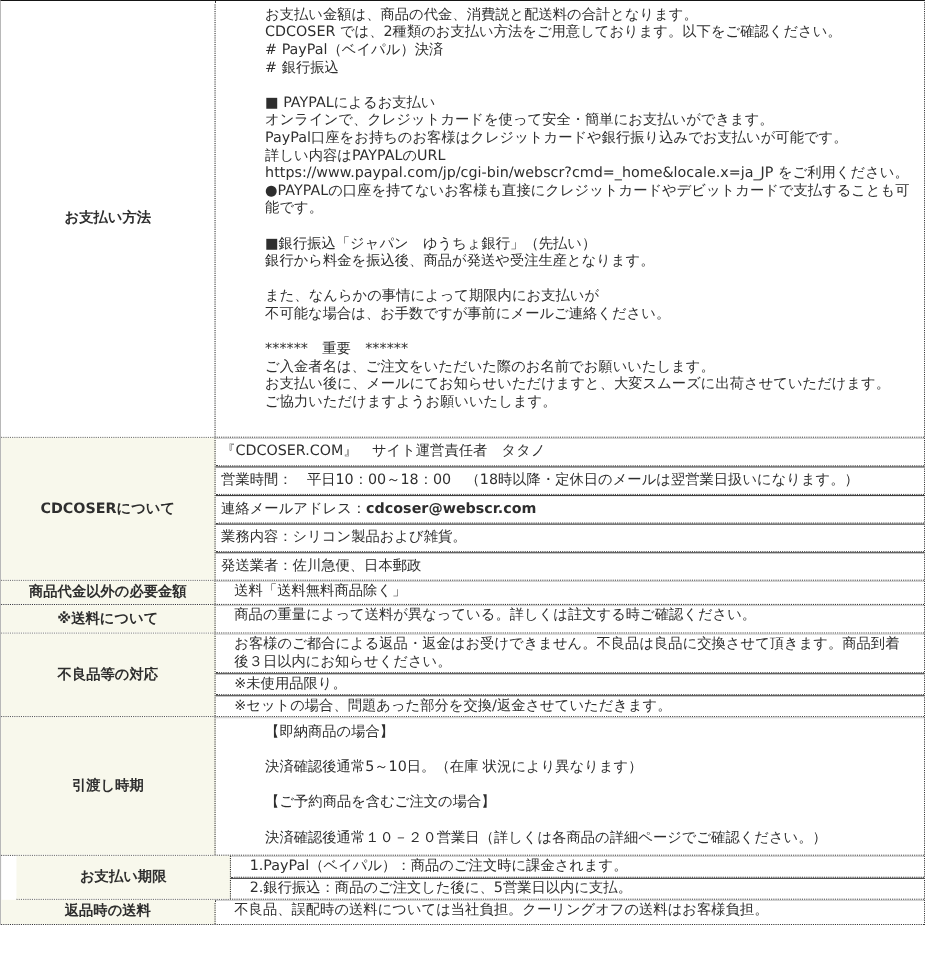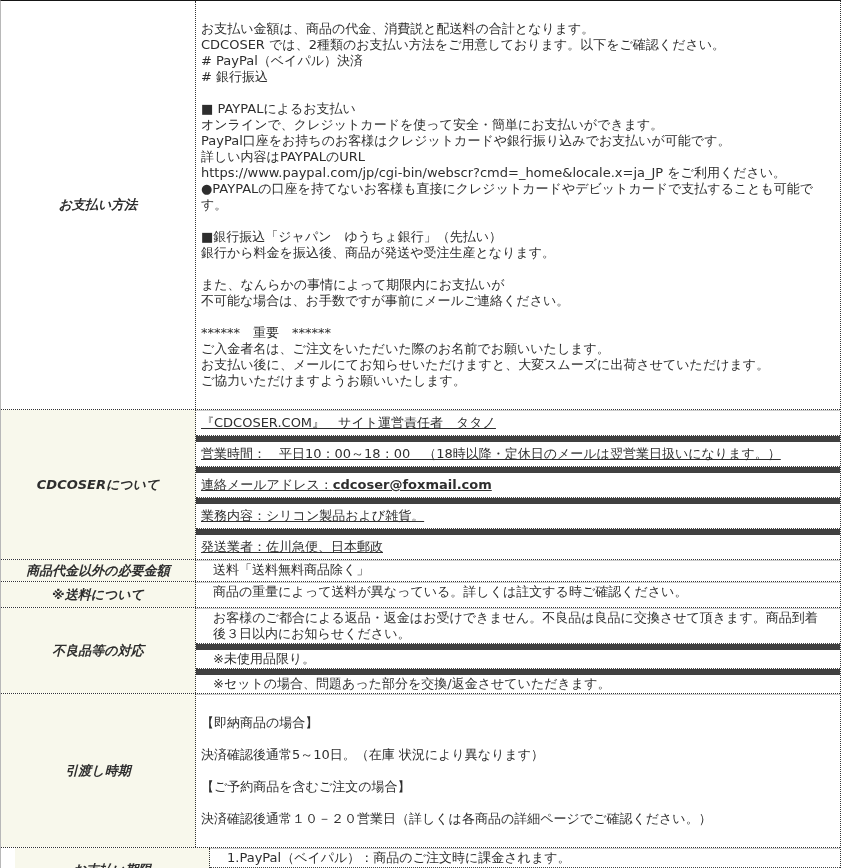--- a/index.html
+++ b/index.html
@@ -33,62 +33,61 @@
     box-sizing: border-box;
     display: flex;
     align-items: center;
     justify-content: center;
     text-align: center;
     font-weight: bold;
     background: #f8f8ec;
     border-right: 1px dotted #333333;
     padding: 2px 6px;
     line-height: 16px;
-    font-style: italic;
   }
   .row.first .th {
     background: #ffffff;
   }
   .row .td {
     flex: 1 1 auto;
     min-width: 0;
     box-sizing: border-box;
   }
   .row + .row .td {
     border-top: 1px solid #cccccc;
   }
   .subrow {
     padding: 1px 12px;
   }
   .subrow:not(:last-child) {
     border-bottom: 1px dotted #444444;
   }
   .subrow + .subrow {
-    border-top: 6px solid #404040;
+    border-top: 1px solid #404040;
   }
   
-  .row:nth-child(2) .subrow { padding: 4px 0; text-decoration: underline; }
+  .row:nth-child(2) .subrow { padding: 4px 0; }
   .line {
     padding: 0 5px;
     line-height: 16px;
     white-space: pre-wrap;
     word-break: break-word;
   }
   .line .bold-seg { font-weight: bold; }
   
   .row:nth-child(1) { min-height: 397px; }
   .row:nth-child(2) { min-height: 128px; }
   .row:nth-child(3) { min-height: 22px; }
   .row:nth-child(4) { min-height: 26px; }
   .row:nth-child(6) { min-height: 126px; }
   .row:nth-child(7) { min-height: 37px; margin-left: 14px; }
   .row:nth-child(8) { min-height: 23px; }
   .row:nth-child(9) { min-height: 17px; border-bottom: none; }
   .row:nth-child(1) .subrow,
-  .row:nth-child(6) .subrow { padding: 20px 0; }
+  .row:nth-child(6) .subrow { padding: 5px 0; margin-left: 40px; }
 </style>
 </head>
 <body>
 
 <div class="page">
   <div class="info-table">
       <div class="row first">
         <div class="th">お支払い方法</div>
         <div class="td">
           <div class="subrow">
@@ -120,21 +119,21 @@
       <div class="row">
         <div class="th">CDCOSERについて</div>
         <div class="td">
           <div class="subrow">
             <div class="line">『CDCOSER.COM』　サイト運営責任者　タタノ</div>
           </div>
           <div class="subrow">
             <div class="line">営業時間：　平日10：00～18：00　（18時以降・定休日のメールは翌営業日扱いになります。）</div>
           </div>
           <div class="subrow">
-            <div class="line"><span>連絡メールアドレス：</span><span class="bold-seg">cdcoser@foxmail.com</span></div>
+            <div class="line"><span>連絡メールアドレス：</span><span class="bold-seg">cdcoser@webscr.com</span></div>
           </div>
           <div class="subrow">
             <div class="line">業務内容：シリコン製品および雑貨。</div>
           </div>
           <div class="subrow">
             <div class="line">発送業者：佐川急便、日本郵政</div>
           </div>
         </div>
       </div>
       <div class="row">

